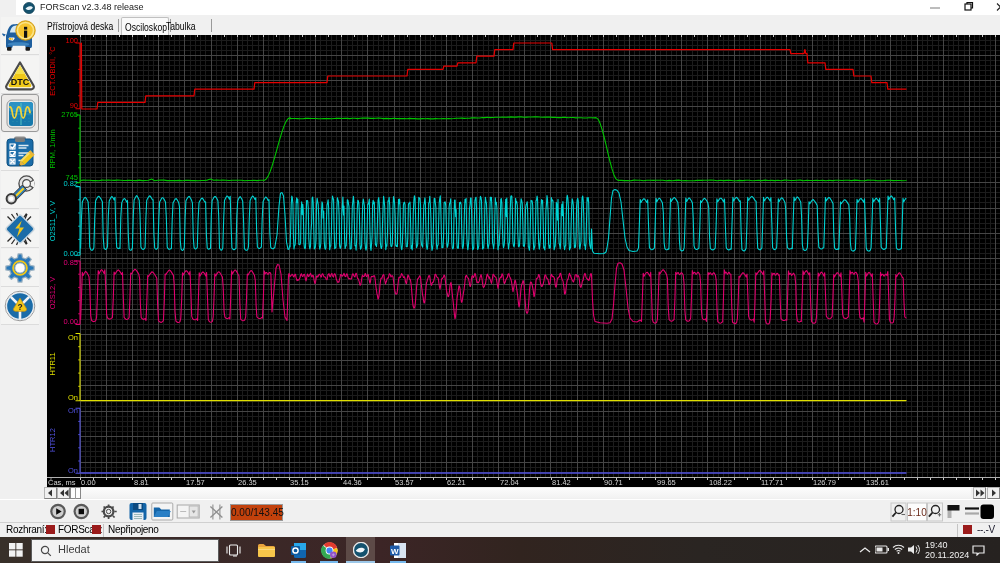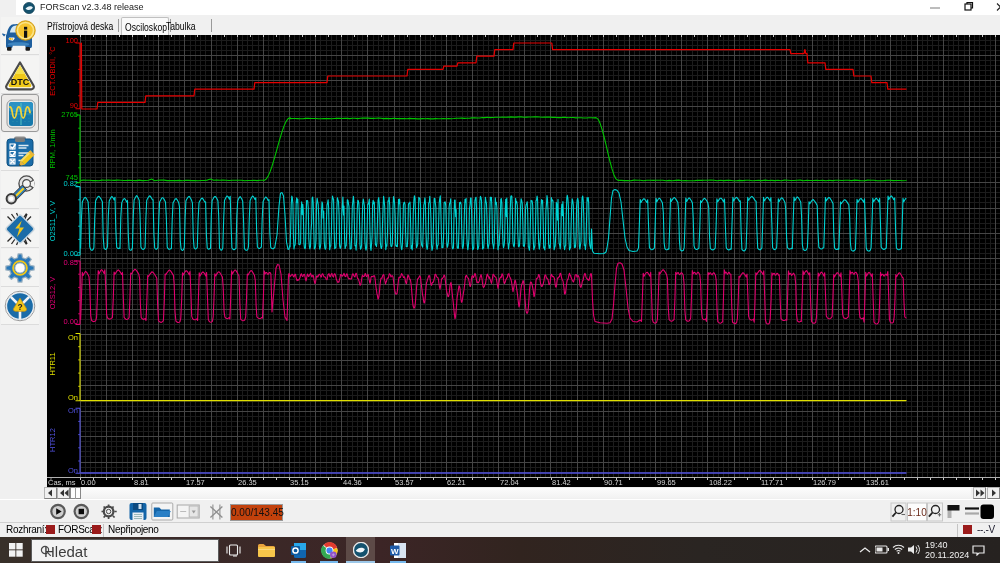--- a/index.html
+++ b/index.html
@@ -309,21 +309,21 @@
         <rect x="7.3" y="0" width="6.4" height="6.4"></rect>
         <rect x="0" y="7.3" width="6.4" height="6.4"></rect>
         <rect x="7.3" y="7.3" width="6.4" height="6.4"></rect>
       </g>
     </svg>
 <div style="position:absolute;left:31px;top:2px;width:188px;height:23px;background:#f3f3f3;border:1px solid #5a5a5a"></div>
 <svg class="abs" style="left:40px;top:8px" width="12" height="12" viewBox="0 0 12 12">
       <circle cx="5" cy="5" r="3.6" fill="none" stroke="#4a4a4a" stroke-width="1.2"></circle>
       <path d="M7.8 7.8l3 3" stroke="#4a4a4a" stroke-width="1.2"></path>
     </svg>
-<span style="position:absolute;left:44px;top:6px;font-size:15px;color:#3c3c3c">Hledat</span>
+<span style="position:absolute;left:58px;top:6px;font-size:11px;color:#3c3c3c">Hledat</span>
 <svg class="abs" style="left:226px;top:6px" width="15" height="14" viewBox="0 0 15 14">
       <g stroke="#f0f0f0" stroke-width="1.1" fill="none">
         <rect x="3.5" y="2" width="8" height="10" rx="1"></rect>
         <path d="M1 3.5v7M14 3.5v7"></path>
       </g>
       <path d="M7 13h4" stroke="#f0f0f0"></path>
     </svg>
 <svg class="abs" style="left:258px;top:7px" width="17" height="13" viewBox="0 0 17 13">
       <path d="M0 1.5A1.5 1.5 0 0 1 1.5 0h4L8 2h7.5A1.5 1.5 0 0 1 17 3.5V4H0z" fill="#e8a33d"></path>
       <rect x="0" y="3" width="17" height="10" rx="1" fill="#f7c64a"></rect>

